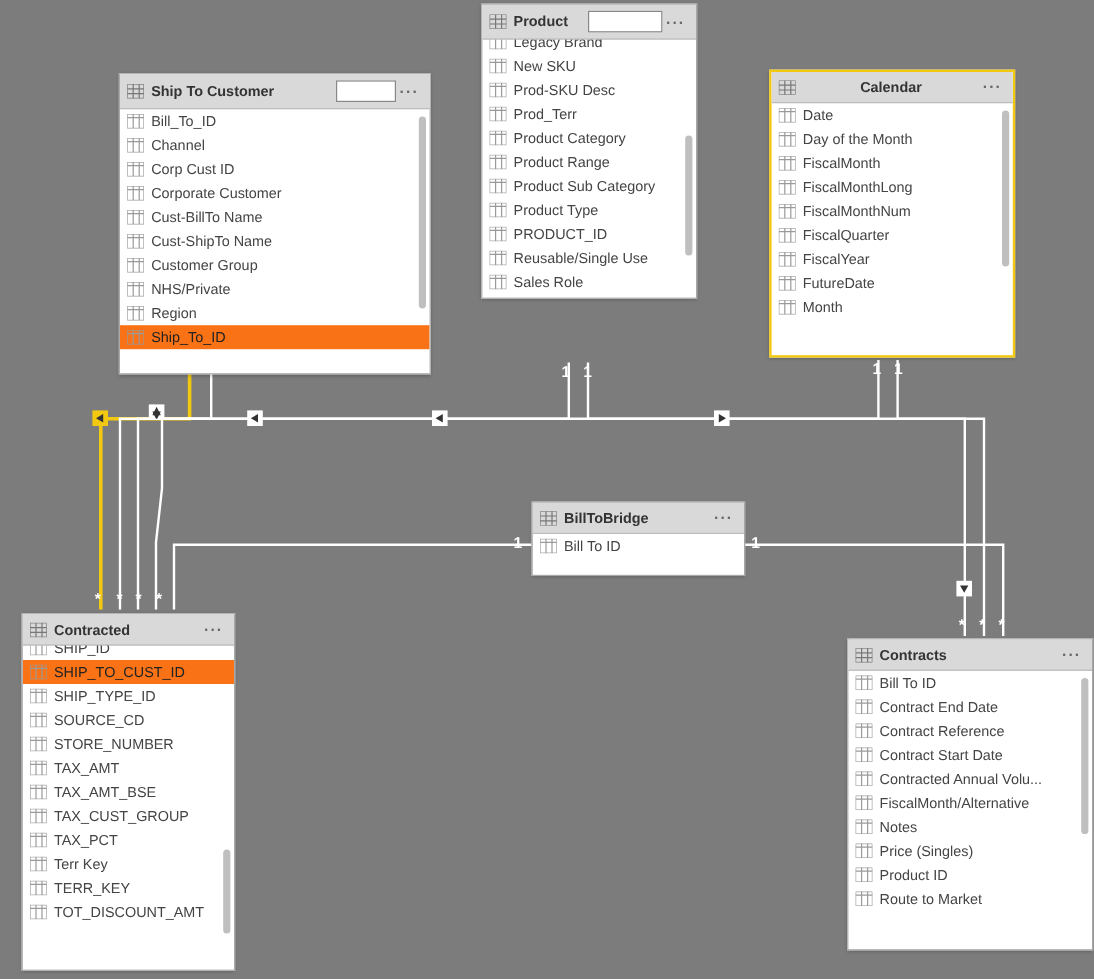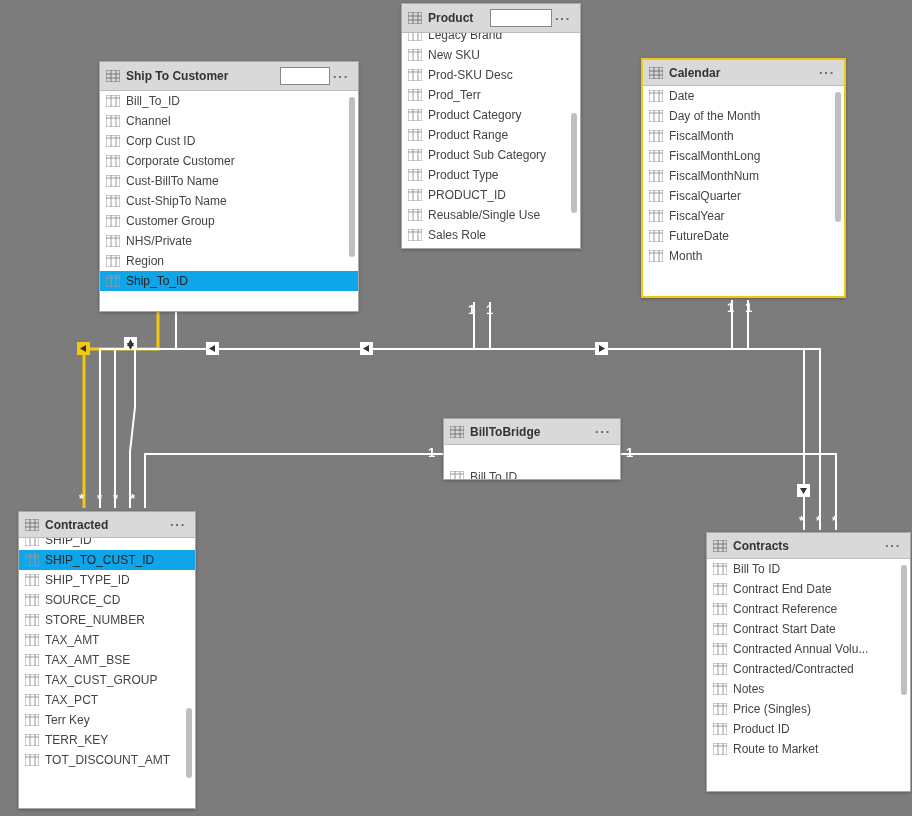--- a/index.html
+++ b/index.html
@@ -15,20 +15,21 @@
   .table-card {
     position: absolute;
     background: #fff;
     border: 1px solid #a8a8a8;
     box-shadow: 0 1px 3px rgba(0,0,0,0.25);
     display: flex;
     flex-direction: column;
   }
   .table-card.selected {
     border: 2px solid #f2c811;
+    text-align: center;
   }
   .table-header {
     background: #d9d9d9;
     border-bottom: 1px solid #bcbcbc;
     padding: 5px 6px;
     display: flex;
     align-items: center;
     font-weight: 600;
     color: #333;
     flex-shrink: 0;
@@ -46,21 +47,21 @@
   .field-row {
     display: flex;
     align-items: center;
     padding: 3px 4px 3px 6px;
     color: #444;
     white-space: nowrap;
     overflow: hidden;
     text-overflow: ellipsis;
   }
   .field-row.selected {
-    background: #0ea5e9;
+    background: #f97316;
     color: #222;
   }
   .icon-table, .icon-col {
     width: 14px;
     height: 12px;
     margin-right: 6px;
     flex-shrink: 0;
     position: relative;
   }
   .icon-table svg, .icon-col svg { display:block; }
@@ -559,21 +560,21 @@
               <line x1="10" y1="0" x2="10" y2="12" stroke="#9a9a9a"></line>
             </svg>
           </span>
           <span>Month</span>
         </li>
       </ul>
     <div class="scrollbar" style="top:6px; height:130px;"></div>
   </div>
 </div>
 
-<div class="table-card" style="left:443px; top:418px; width:178px; height:62px;gap:22px;">
+<div class="table-card" style="left:443px; top:418px; width:178px; height:62px;">
   <div class="table-header">
     <span class="icon-table">
       <svg width="14" height="12">
           <rect x="0" y="0" width="14" height="12" fill="none" stroke="#777"></rect>
           <line x1="0" y1="4" x2="14" y2="4" stroke="#777"></line>
           <line x1="0" y1="8" x2="14" y2="8" stroke="#777"></line>
           <line x1="5" y1="0" x2="5" y2="12" stroke="#777"></line>
           <line x1="10" y1="0" x2="10" y2="12" stroke="#777"></line>
         </svg>
     </span>
@@ -823,21 +824,21 @@
         </li>
         <li class="field-row">
           <span class="icon-col">
             <svg width="14" height="12">
               <rect x="0" y="0" width="14" height="12" fill="none" stroke="#9a9a9a"></rect>
               <line x1="0" y1="3" x2="14" y2="3" stroke="#9a9a9a"></line>
               <line x1="5" y1="0" x2="5" y2="12" stroke="#9a9a9a"></line>
               <line x1="10" y1="0" x2="10" y2="12" stroke="#9a9a9a"></line>
             </svg>
           </span>
-          <span>Contracted/Contracted</span>
+          <span>FiscalMonth/Alternative</span>
         </li>
         <li class="field-row">
           <span class="icon-col">
             <svg width="14" height="12">
               <rect x="0" y="0" width="14" height="12" fill="none" stroke="#9a9a9a"></rect>
               <line x1="0" y1="3" x2="14" y2="3" stroke="#9a9a9a"></line>
               <line x1="5" y1="0" x2="5" y2="12" stroke="#9a9a9a"></line>
               <line x1="10" y1="0" x2="10" y2="12" stroke="#9a9a9a"></line>
             </svg>
           </span>

